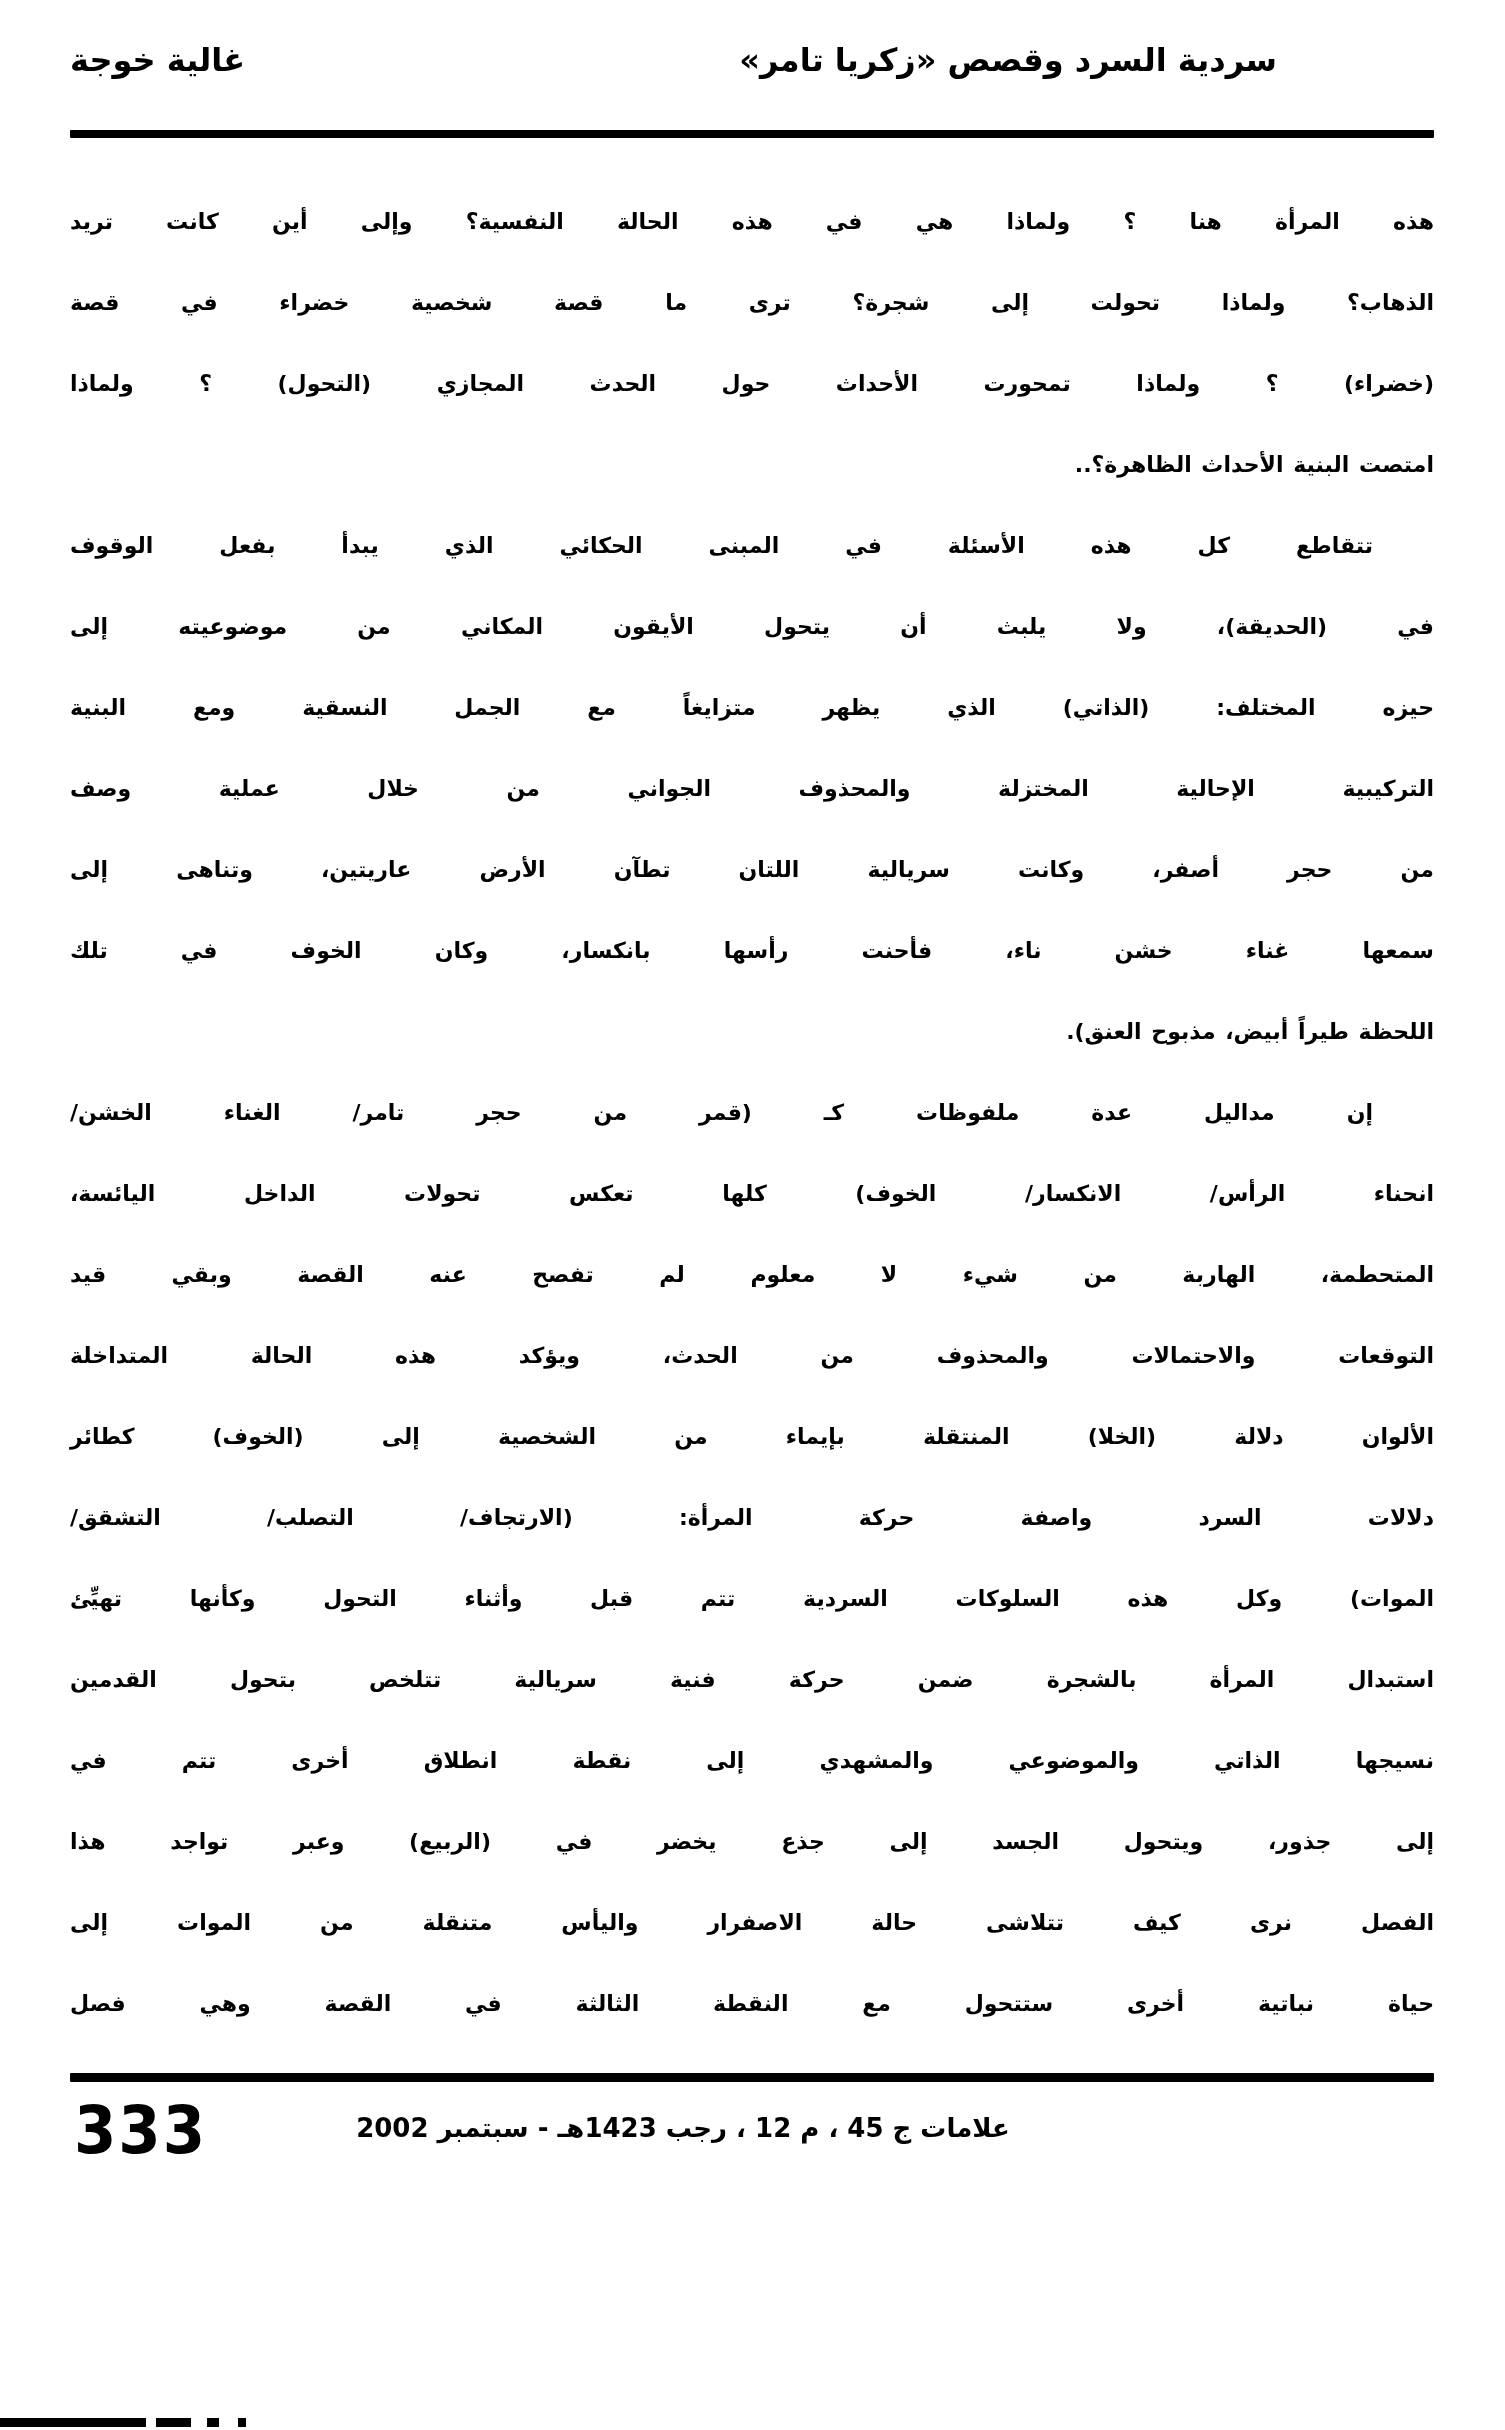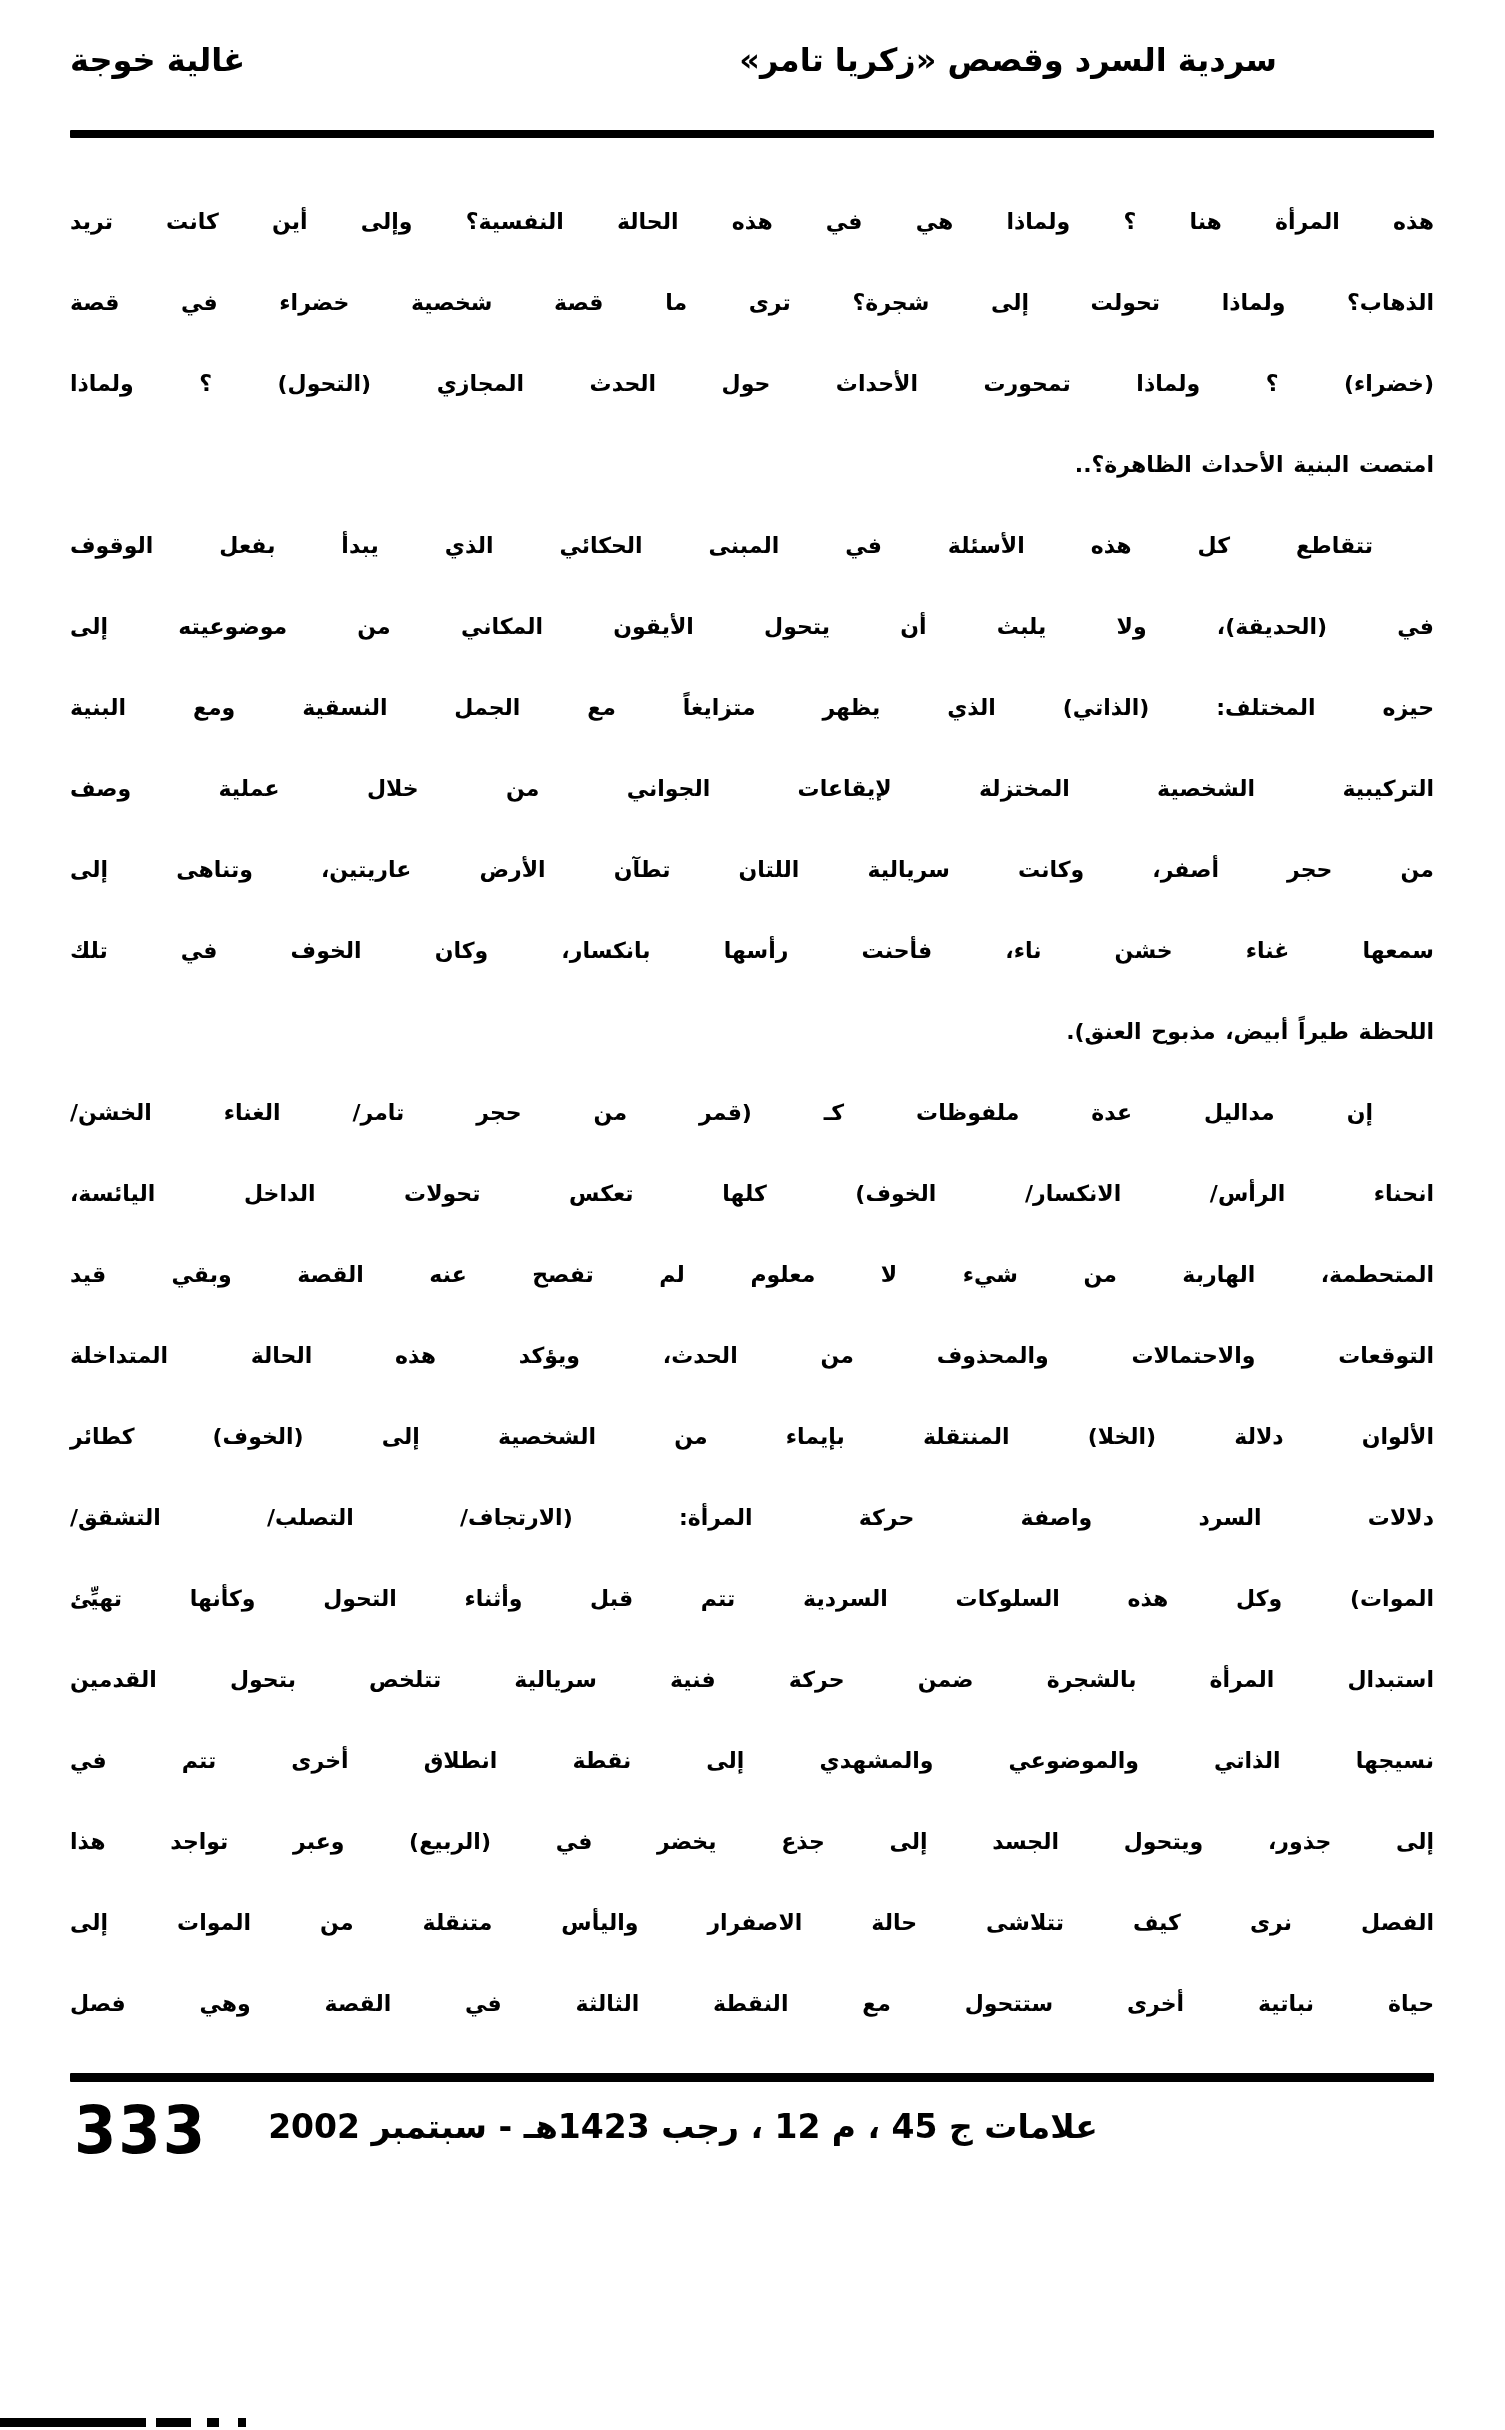--- a/index.html
+++ b/index.html
@@ -64,23 +64,23 @@
     left: 3.9px;
     top: 0;
     font-size: 61px;
     letter-spacing: 2px;
     direction: ltr;
     transform: scaleY(1.08);
   }
   .citation {
     position: absolute;
     left: 50%;
-    top: 13px;
+    top: 19px;
     transform: translateX(-50%) translateX(-69px);
-    font-size: 33px;
+    font-size: 26px;
     white-space: nowrap;
     text-align: center;
   }
   .artifact {
     position: absolute;
     left: 0;
     bottom: 3.9px;
     width: 294px;
     height: 8.8px;
     background: linear-gradient(to right,
@@ -110,21 +110,21 @@
       <div class="paragraph">
         <div class="line">هذه المرأة هنا ؟ ولماذا هي في هذه الحالة النفسية؟ وإلى أين كانت تريد</div>
         <div class="line">الذهاب؟ ولماذا تحولت إلى شجرة؟ ترى ما قصة شخصية خضراء في قصة</div>
         <div class="line">(خضراء) ؟ ولماذا تمحورت الأحداث حول الحدث المجازي (التحول) ؟ ولماذا</div>
         <div class="line last">امتصت البنية الأحداث الظاهرة؟..</div>
       </div>
       <div class="paragraph">
         <div class="line indent">تتقاطع كل هذه الأسئلة في المبنى الحكائي الذي يبدأ بفعل الوقوف</div>
         <div class="line">في (الحديقة)، ولا يلبث أن يتحول الأيقون المكاني من موضوعيته إلى</div>
         <div class="line">حيزه المختلف: (الذاتي) الذي يظهر متزايغاً مع الجمل النسقية ومع البنية</div>
-        <div class="line">التركيبية الشخصية المختزلة لإيقاعات الجواني من خلال عملية وصف</div>
+        <div class="line">التركيبية الإحالية المختزلة والمحذوف الجواني من خلال عملية وصف</div>
         <div class="line">من حجر أصفر، وكانت سريالية اللتان تطآن الأرض عاريتين، وتناهى إلى</div>
         <div class="line">سمعها غناء خشن ناء، فأحنت رأسها بانكسار، وكان الخوف في تلك</div>
         <div class="line last">اللحظة طيراً أبيض، مذبوح العنق).</div>
       </div>
       <div class="paragraph">
         <div class="line indent">إن مداليل عدة ملفوظات كـ (قمر من حجر تامر/ الغناء الخشن/</div>
         <div class="line">انحناء الرأس/ الانكسار/ الخوف) كلها تعكس تحولات الداخل اليائسة،</div>
         <div class="line">المتحطمة، الهاربة من شيء لا معلوم لم تفصح عنه القصة وبقي قيد</div>
         <div class="line">التوقعات والاحتمالات والمحذوف من الحدث، ويؤكد هذه الحالة المتداخلة</div>
         <div class="line">الألوان دلالة (الخلا) المنتقلة بإيماء من الشخصية إلى (الخوف) كطائر</div>

